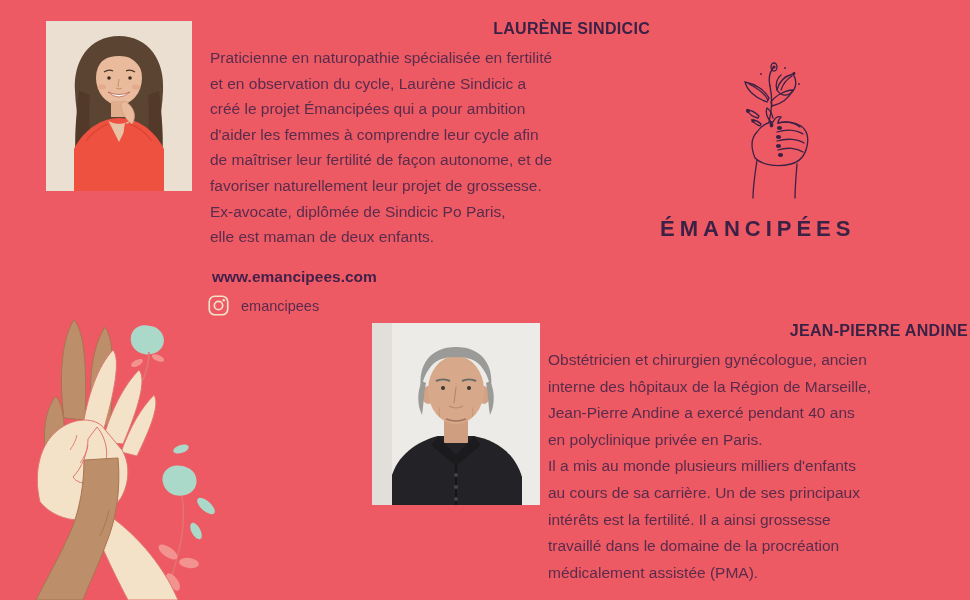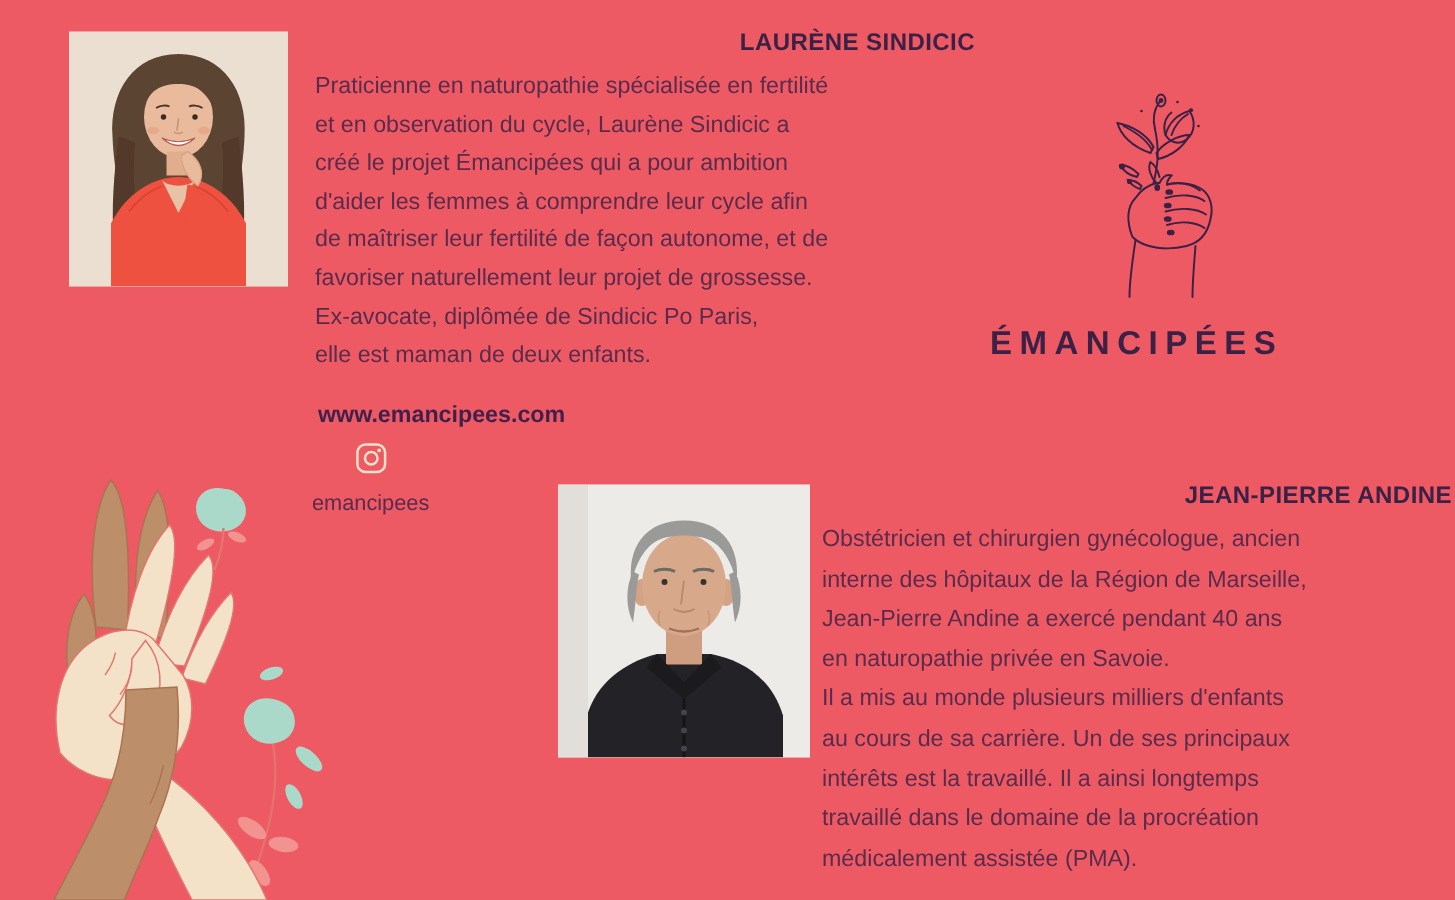--- a/index.html
+++ b/index.html
@@ -29,21 +29,21 @@
   .bio-laurene .line { line-height:25.6px; }
   .bio-jp .line { line-height:26.6px; }
 
   .website {
     position:absolute; left:212px; top:268px;
     font-size:15.5px; font-weight:bold; color:#43204a; white-space:nowrap;
     cursor:pointer;
   }
   .insta-row {
     position:absolute; left:208px; top:295px;
-    display:flex; align-items:center; gap:12px; cursor:pointer;flex-direction:column;
+    display:flex; align-items:center; gap:12px; cursor:pointer;
   }
   .insta-row .handle { font-size:14.5px; color:#5b2b4c; }
   .ig-icon { width:21px; height:21px; display:block; }
 
   
   .brand-logo { position:absolute; left:715px; top:60px; width:110px; height:140px; }
   .brand-logo svg { display:block; width:100%; height:100%; }
   .wordmark {
     position:absolute; left:660px; top:216px; width:240px;
     font-size:22px; font-weight:bold;
@@ -193,24 +193,24 @@
       <path d="M74,96 Q84,100 94,96" stroke="#a3705a" stroke-width="1.5" fill="none"></path>
       <path d="M68,84 Q66,90 68,94 M100,84 Q102,90 100,94" stroke="#c79576" stroke-width="1" fill="none"></path>
     </svg>
   </div>
 
   <section class="bio bio-jp">
     <h2>JEAN-PIERRE ANDINE</h2>
     <div class="line">Obstétricien et chirurgien gynécologue, ancien</div>
     <div class="line">interne des hôpitaux de la Région de Marseille,</div>
     <div class="line">Jean-Pierre Andine a exercé pendant 40 ans</div>
-    <div class="line">en naturopathie privée en Savoie.</div>
+    <div class="line">en polyclinique privée en Paris.</div>
     <div class="line">Il a mis au monde plusieurs milliers d'enfants</div>
     <div class="line">au cours de sa carrière. Un de ses principaux</div>
-    <div class="line">intérêts est la travaillé. Il a ainsi longtemps</div>
+    <div class="line">intérêts est la fertilité. Il a ainsi grossesse</div>
     <div class="line">travaillé dans le domaine de la procréation</div>
     <div class="line">médicalement assistée (PMA).</div>
   </section>
 
   <div class="hands">
     <svg viewBox="0 0 235 300" xmlns="http://www.w3.org/2000/svg">
 
       <path d="M150,26 c-12,-3 -21,5 -19,16 c2,10 14,15 24,11 c10,-4 12,-16 4,-23 c-3,-3 -6,-4 -9,-4 Z" fill="#abd9c9"></path>
       <path d="M149,52 C149,62 147,70 143,80" stroke="#e2766f" stroke-width="1.6" fill="none"></path>
       <ellipse cx="137" cy="63" rx="6.5" ry="3" fill="#f2938f" transform="rotate(-28 137 63)"></ellipse>

